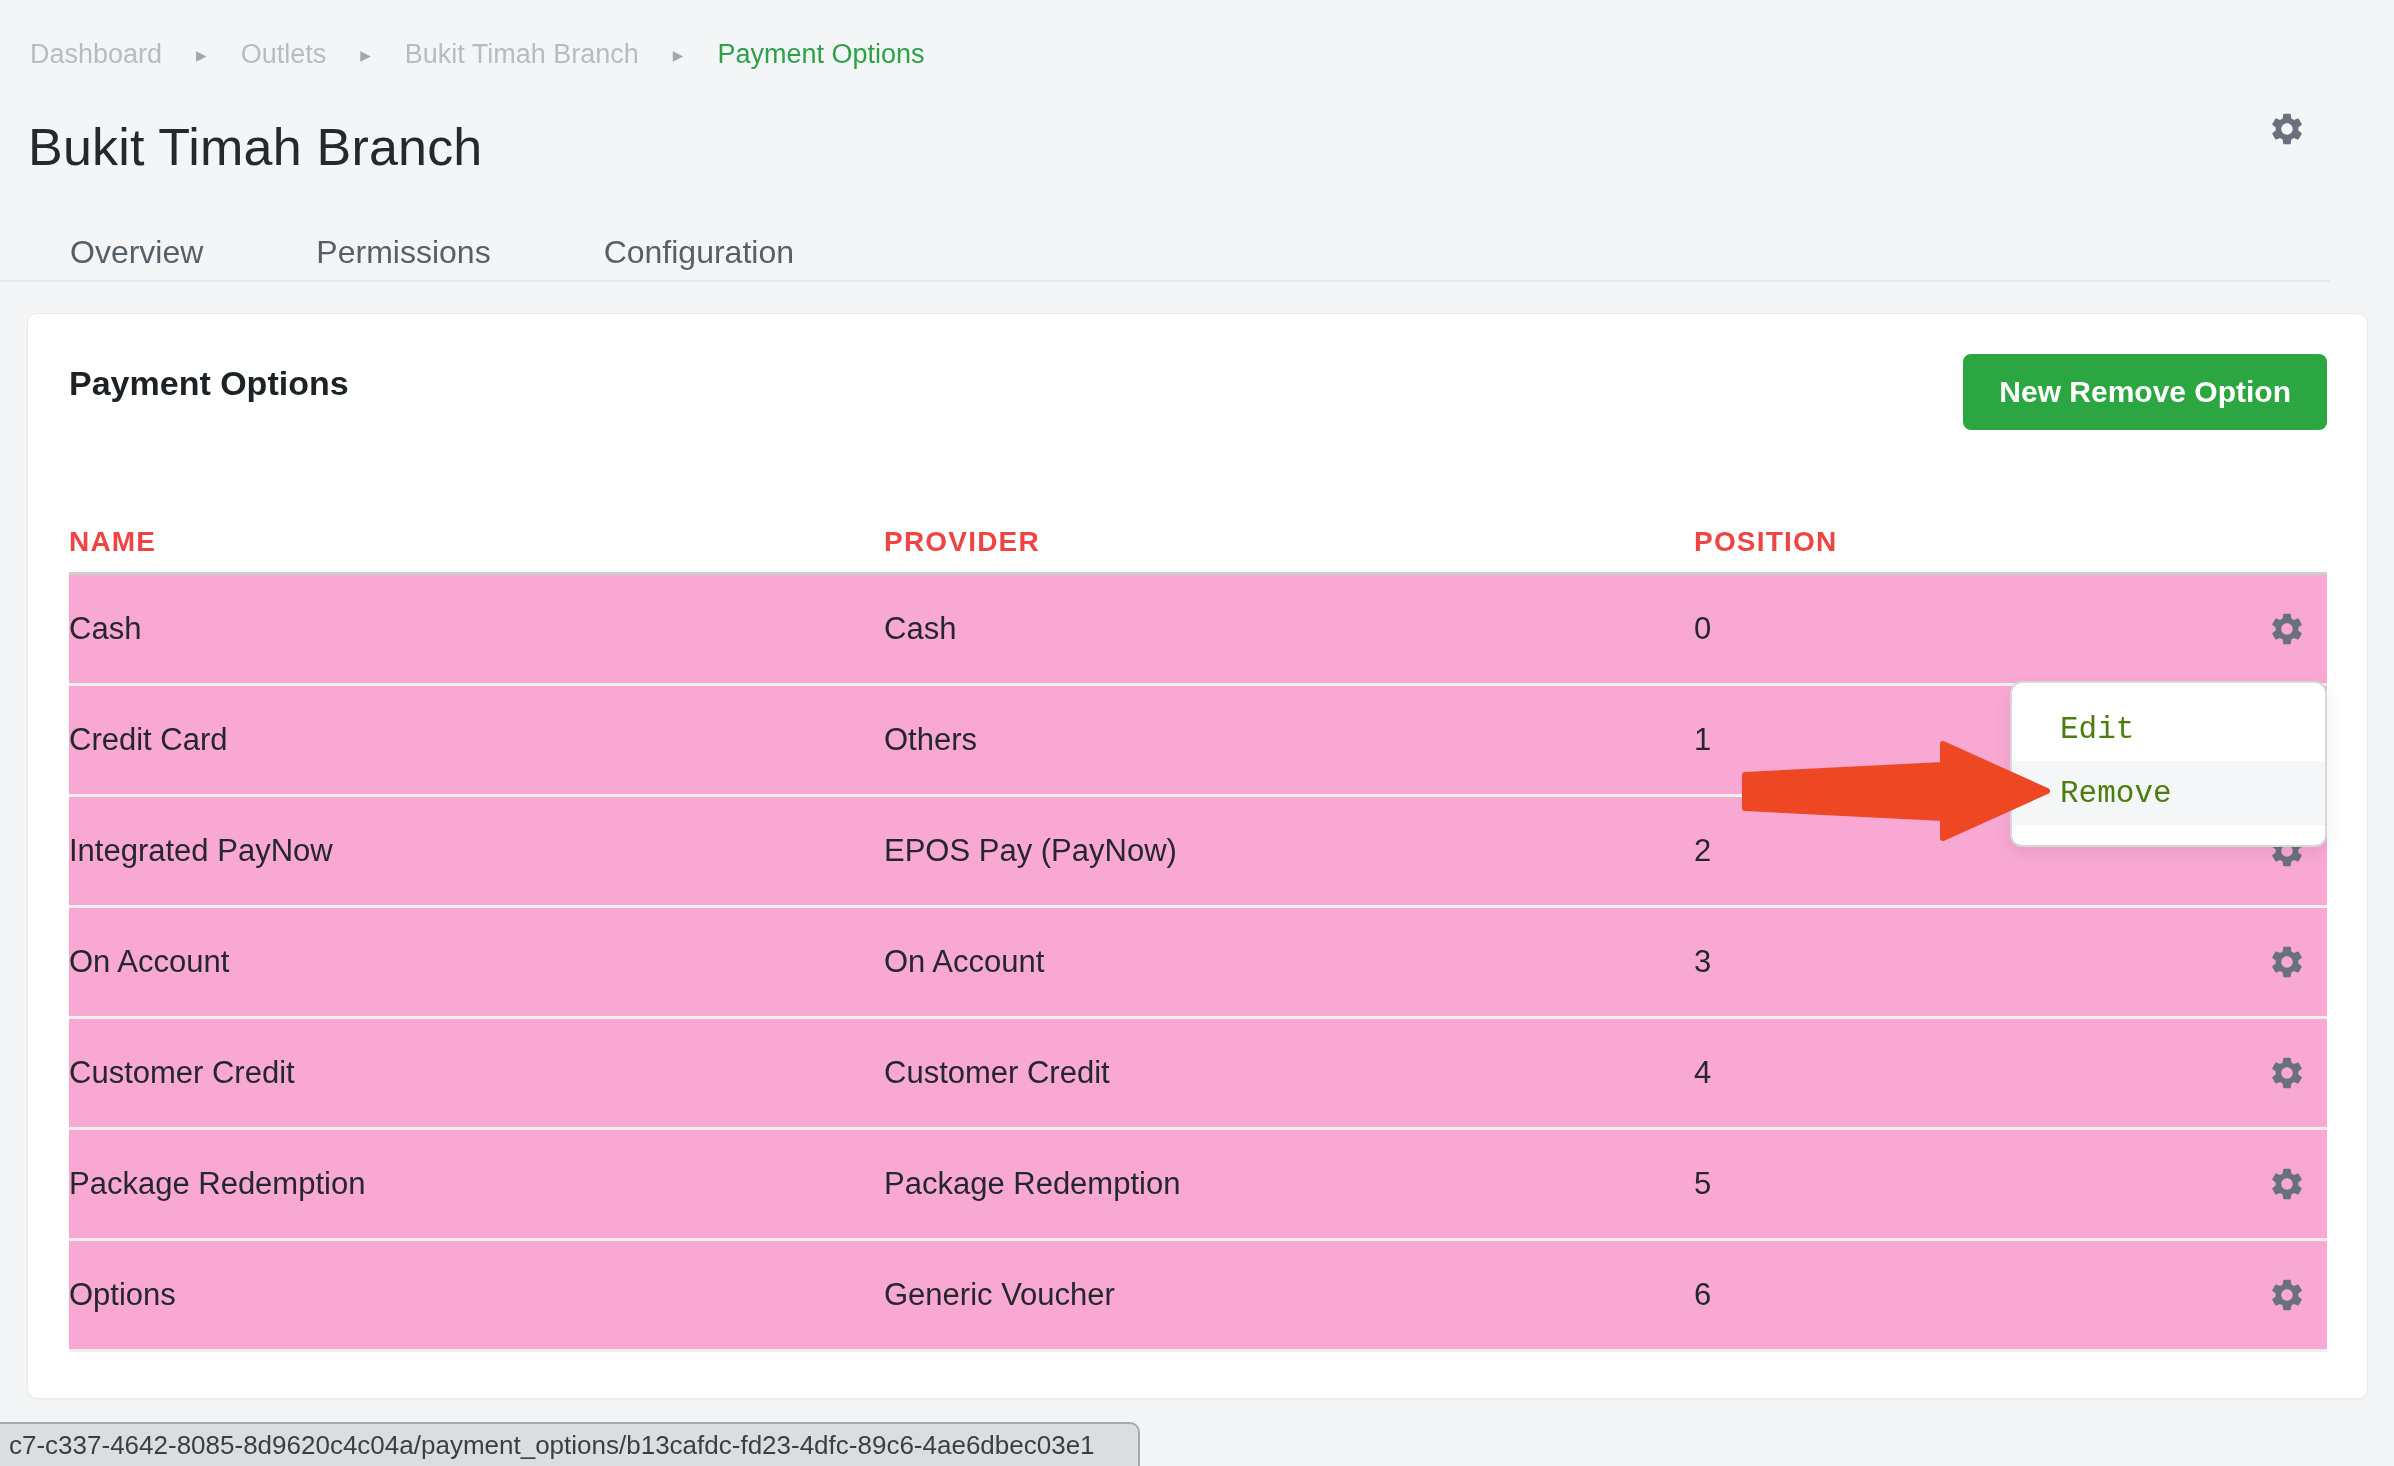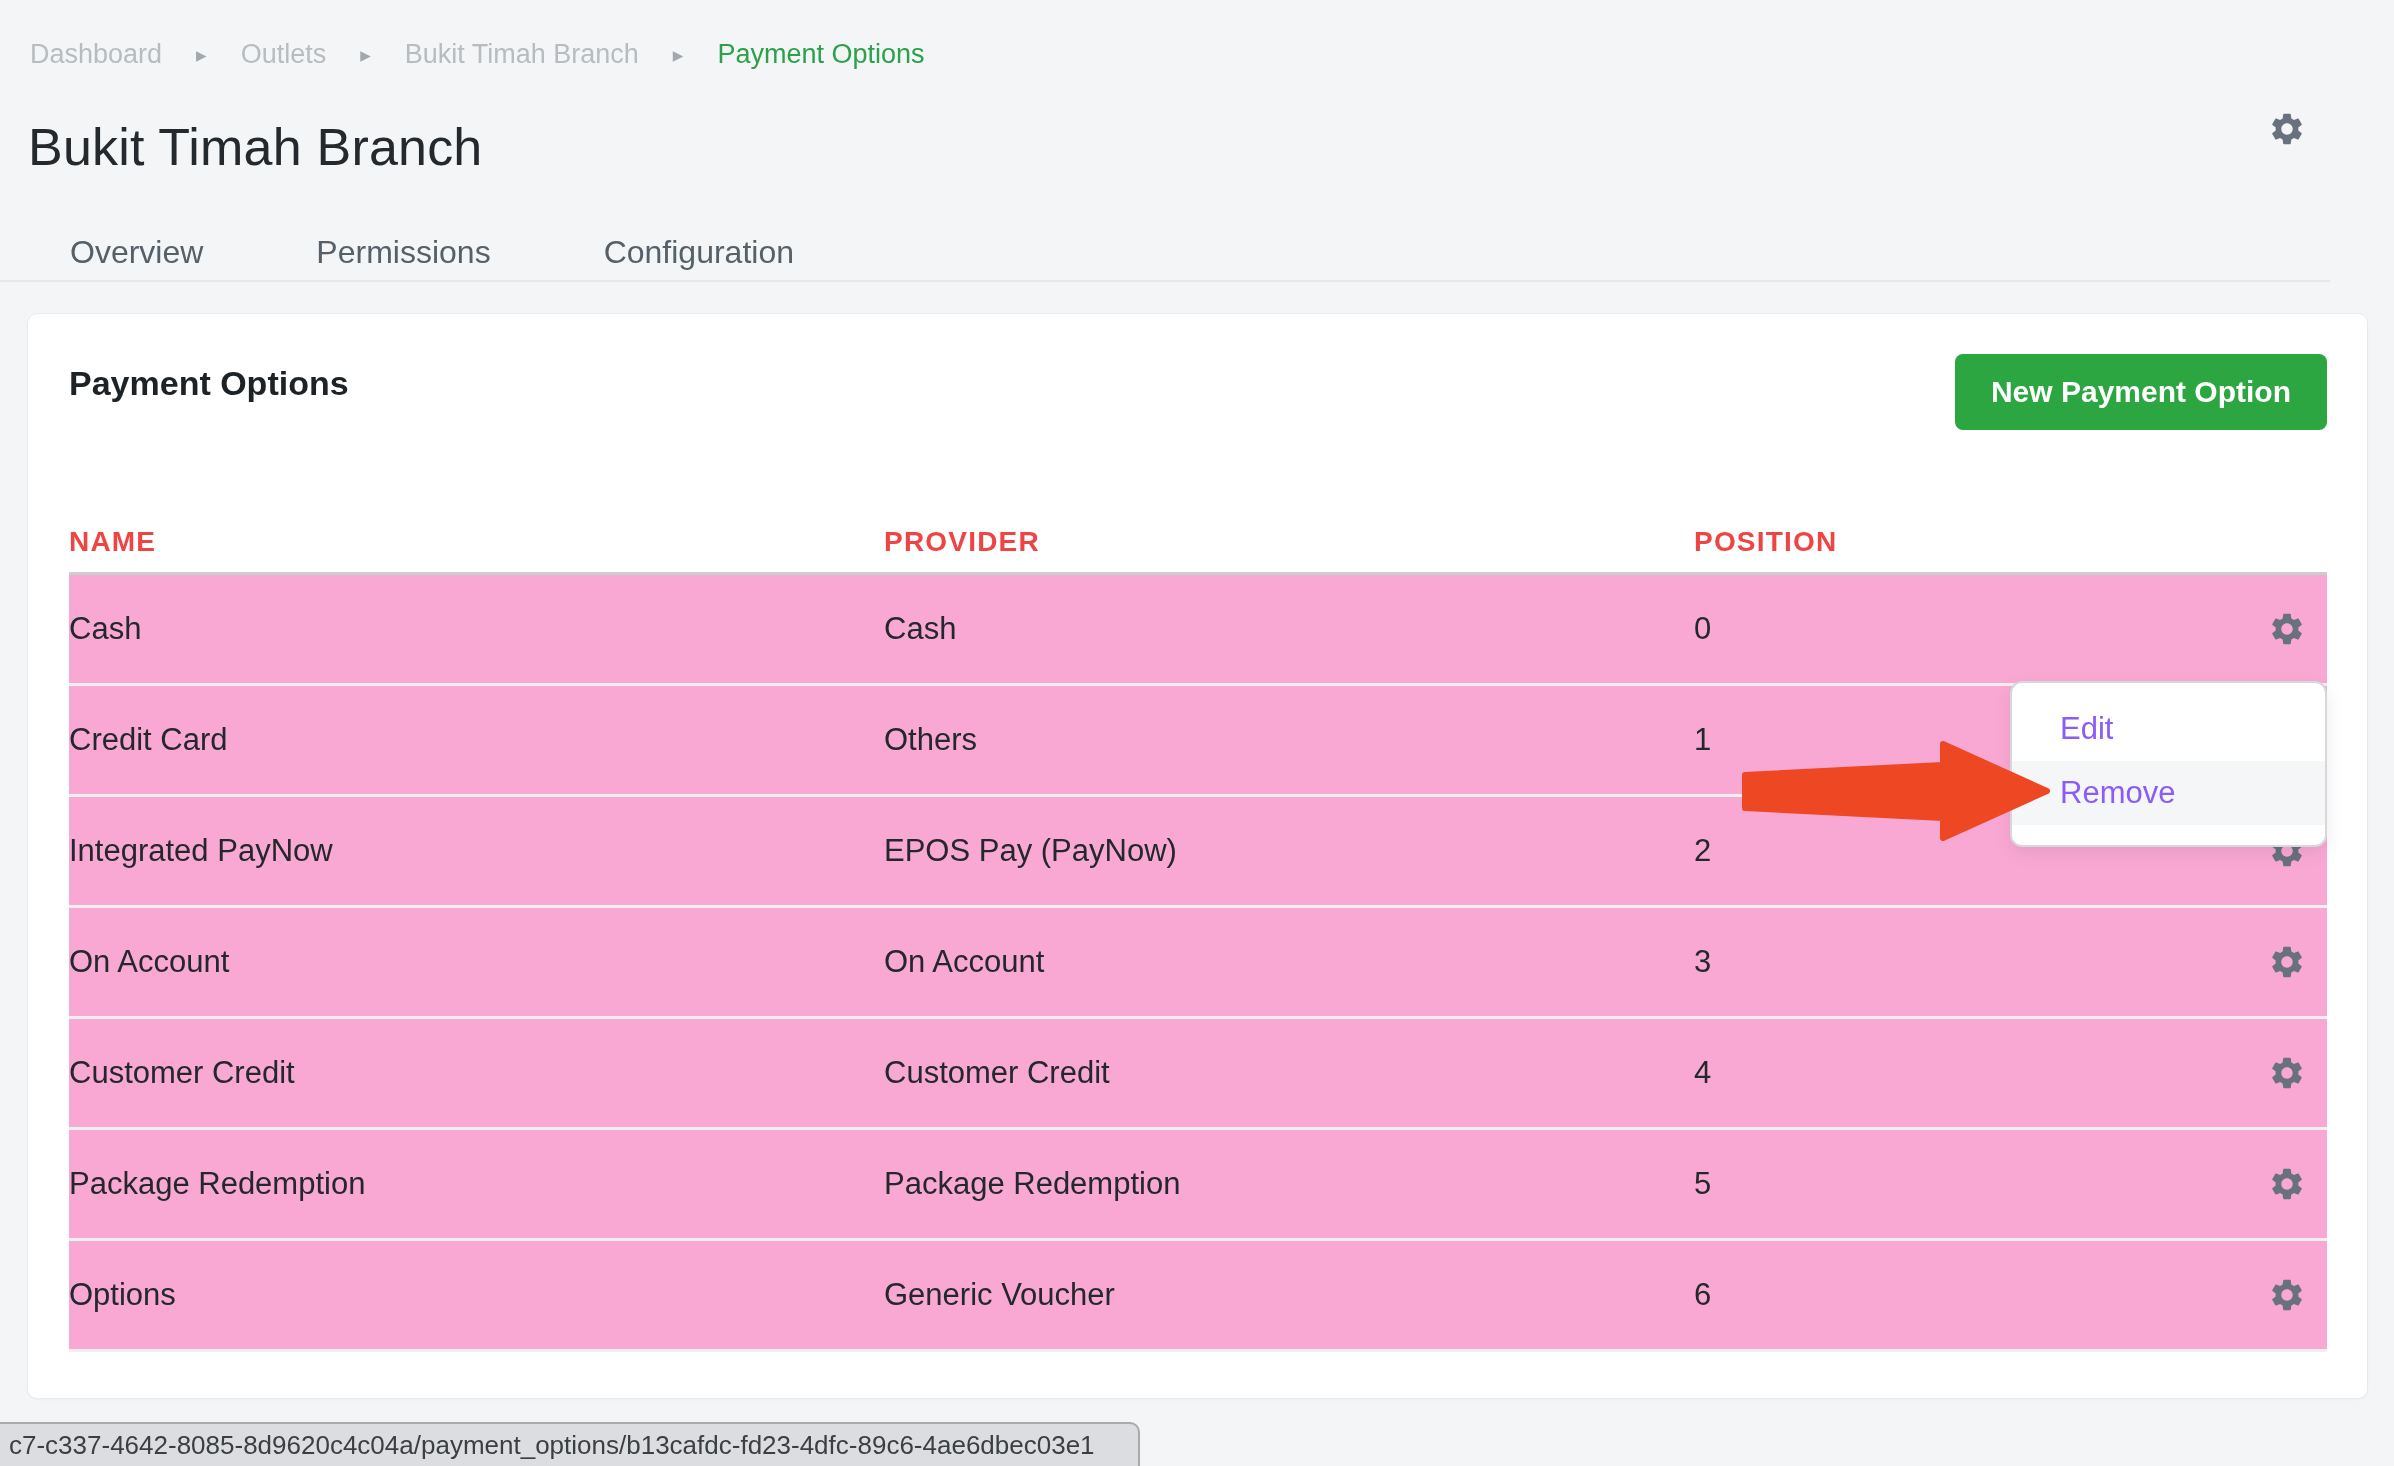--- a/index.html
+++ b/index.html
@@ -41,21 +41,21 @@
   .td.gear-cell{display:flex;justify-content:center;}
   .gear-btn{width:38px;height:38px;cursor:pointer;display:inline-block;}
 
   svg.gear{width:100%;height:100%;fill:#68717d;}
 
   
   .context-menu{position:absolute;left:2010px;top:681px;width:317px;box-sizing:border-box;
     background:#fff;border:2px solid #d6d8db;border-radius:12px;padding:14px 0 20px 0;
     box-shadow:0 6px 18px rgba(0,0,0,.08);z-index:30;}
   .menu-item{height:64px;display:flex;align-items:center;padding-left:48px;font-size:31px;
-    color:#8b5cf6;cursor:pointer;}
+    color:#4d7c0f;cursor:pointer;font-family:Liberation Mono, monospace;}
   .menu-item.highlighted{background:#f5f6f8;}
 
   
   .arrow{position:absolute;left:1742px;top:738px;width:310px;height:106px;z-index:40;
     pointer-events:none;}
 
   
   .status-bar{position:absolute;left:-3px;bottom:-2px;width:1143px;height:46px;
     box-sizing:border-box;background:#dcdde0;border:2px solid #a8aaac;
     border-radius:0 10px 0 0;display:flex;align-items:center;padding-left:10px;
@@ -85,21 +85,21 @@
 
   <div class="tabs">
       <span class="tab">Overview</span>
       <span class="tab">Permissions</span>
       <span class="tab">Configuration</span>
     </div>
 
   <section class="card">
     <div class="card-head">
       <h2 class="card-title">Payment Options</h2>
-      <button class="btn-green">New Payment Option</button>
+      <button class="btn-green">New Remove Option</button>
     </div>
 
     <div class="thead">
       <span class="th">NAME</span>
       <span class="th">PROVIDER</span>
       <span class="th">POSITION</span>
       <span class="th"></span>
     </div>
 
     <div id="tbody">

